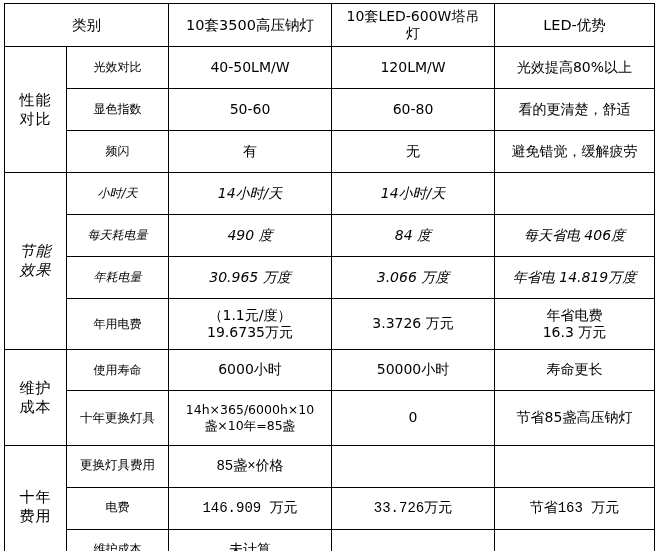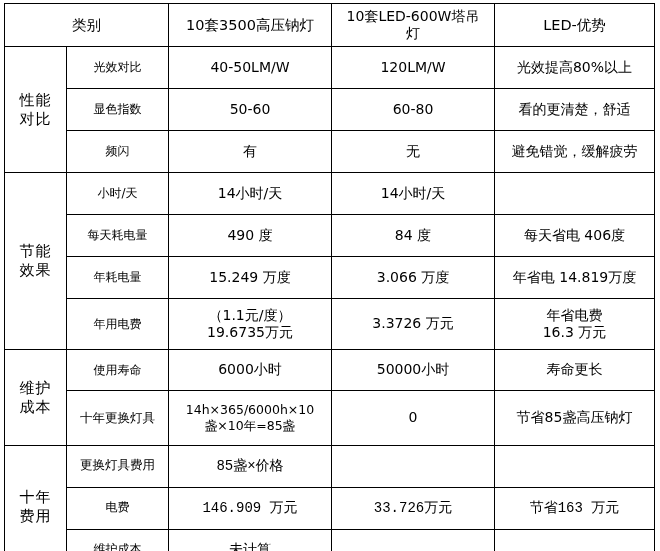--- a/index.html
+++ b/index.html
@@ -64,21 +64,21 @@
   }
   .valcell {
     font-size: 14px;
   }
   .valcell .ln {
     display: block;
     white-space: nowrap;
   }
   .h-row1 td { height: 38px; }
   .h-perf td { height: 37px; }
-  .h-save td { height: 37px; }
+  .h-save td { height: 37px; font-style: italic; }
   .h-save2 td { height: 46px; }
   .h-maint td { height: 36px; }
   .h-maint2 td { height: 50px; }
   .h-ten td { height: 37px; font-family: Liberation Mono, monospace; }
   .tight { font-size: 12.5px; }
 </style>
 </head>
 <body>
 
 <div class="sheet">
@@ -164,21 +164,21 @@
         <td class="valcell">
           <span class="ln">84 度</span>
         </td>
         <td class="valcell">
           <span class="ln">每天省电 406度</span>
         </td>
       </tr>
       <tr class="h-save">
         <td class="itemcell">年耗电量</td>
         <td class="valcell">
-          <span class="ln">15.249 万度</span>
+          <span class="ln">30.965 万度</span>
         </td>
         <td class="valcell">
           <span class="ln">3.066 万度</span>
         </td>
         <td class="valcell">
           <span class="ln">年省电 14.819万度</span>
         </td>
       </tr>
       <tr class="h-save2">
         <td class="itemcell">年用电费</td>

